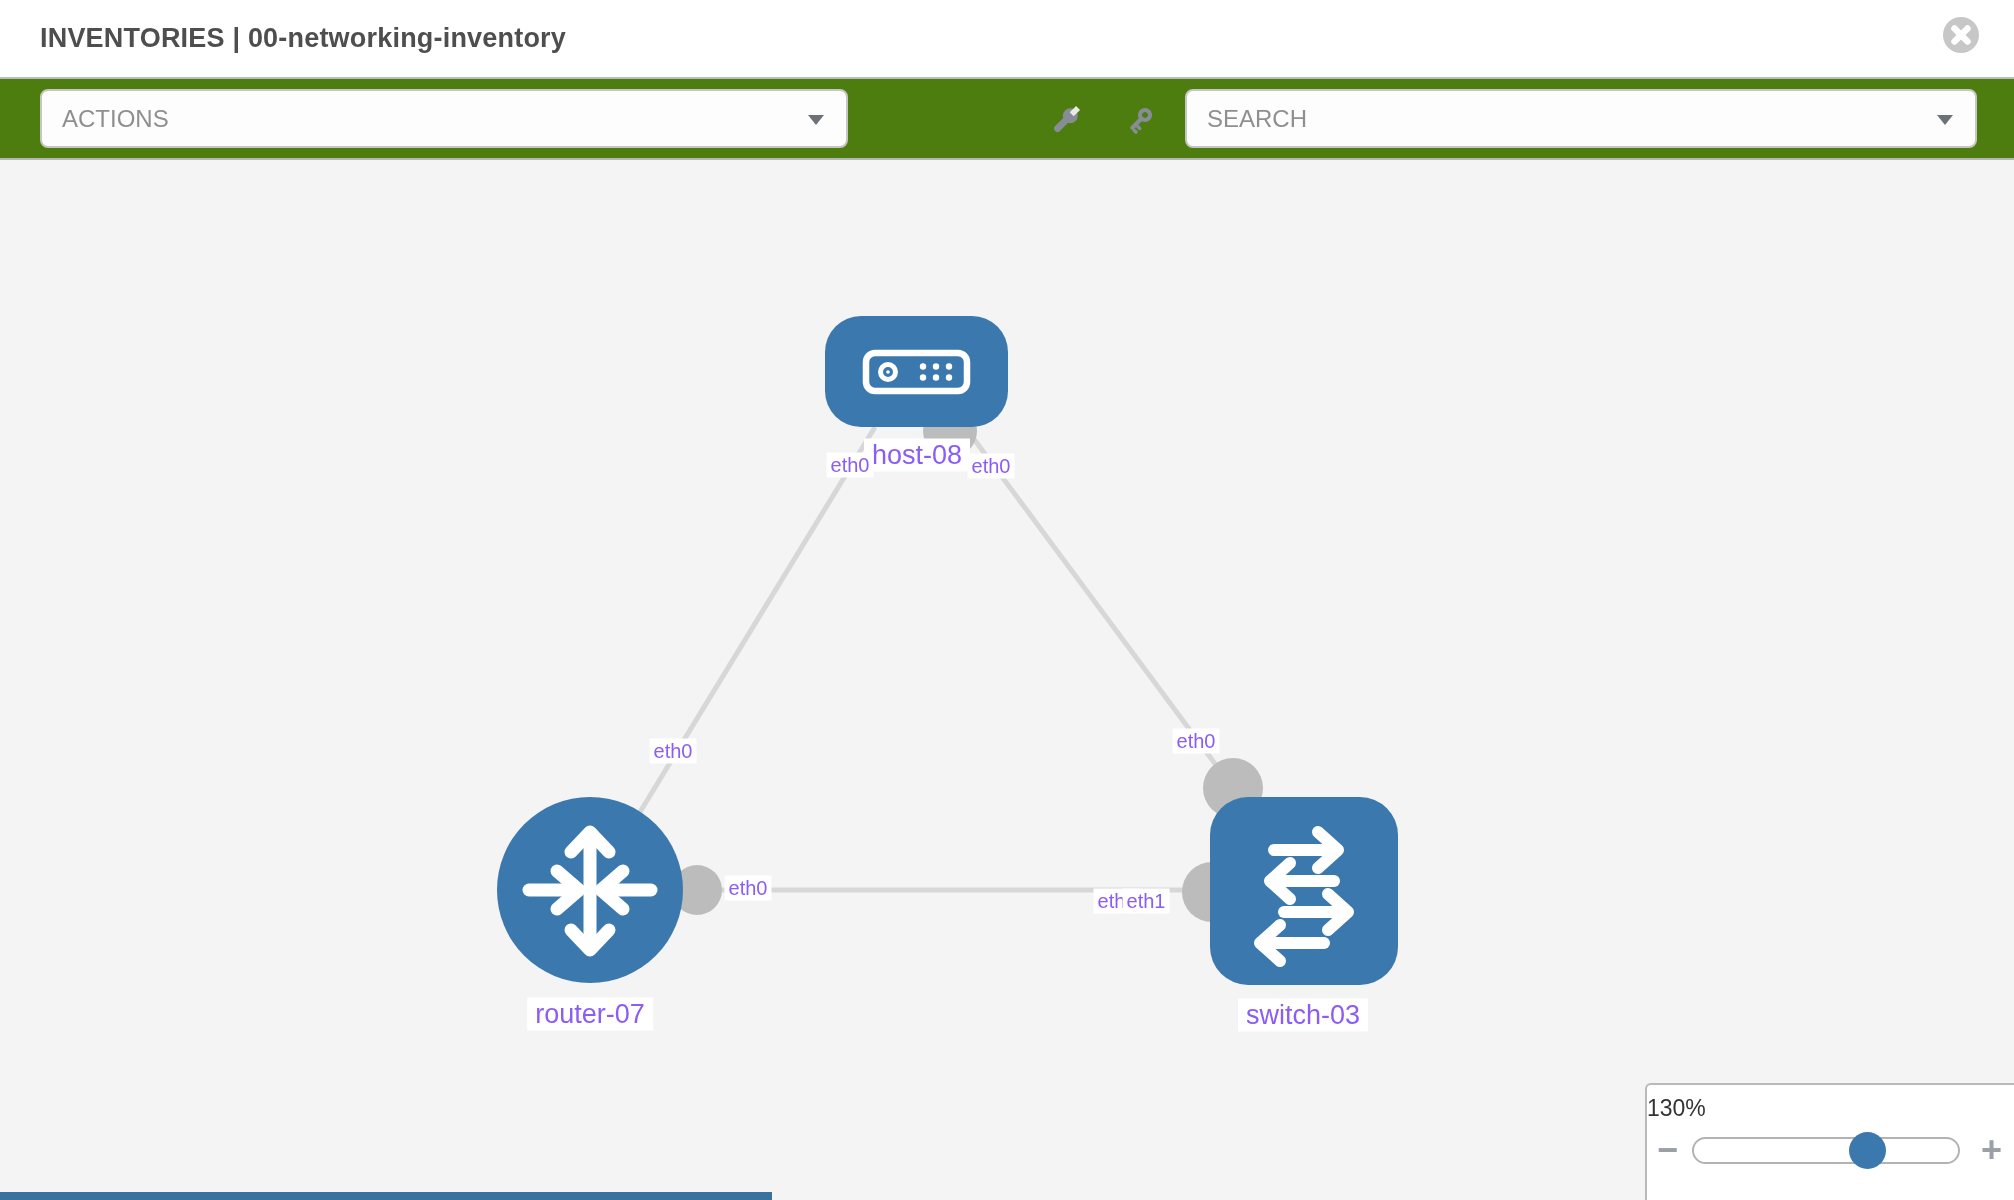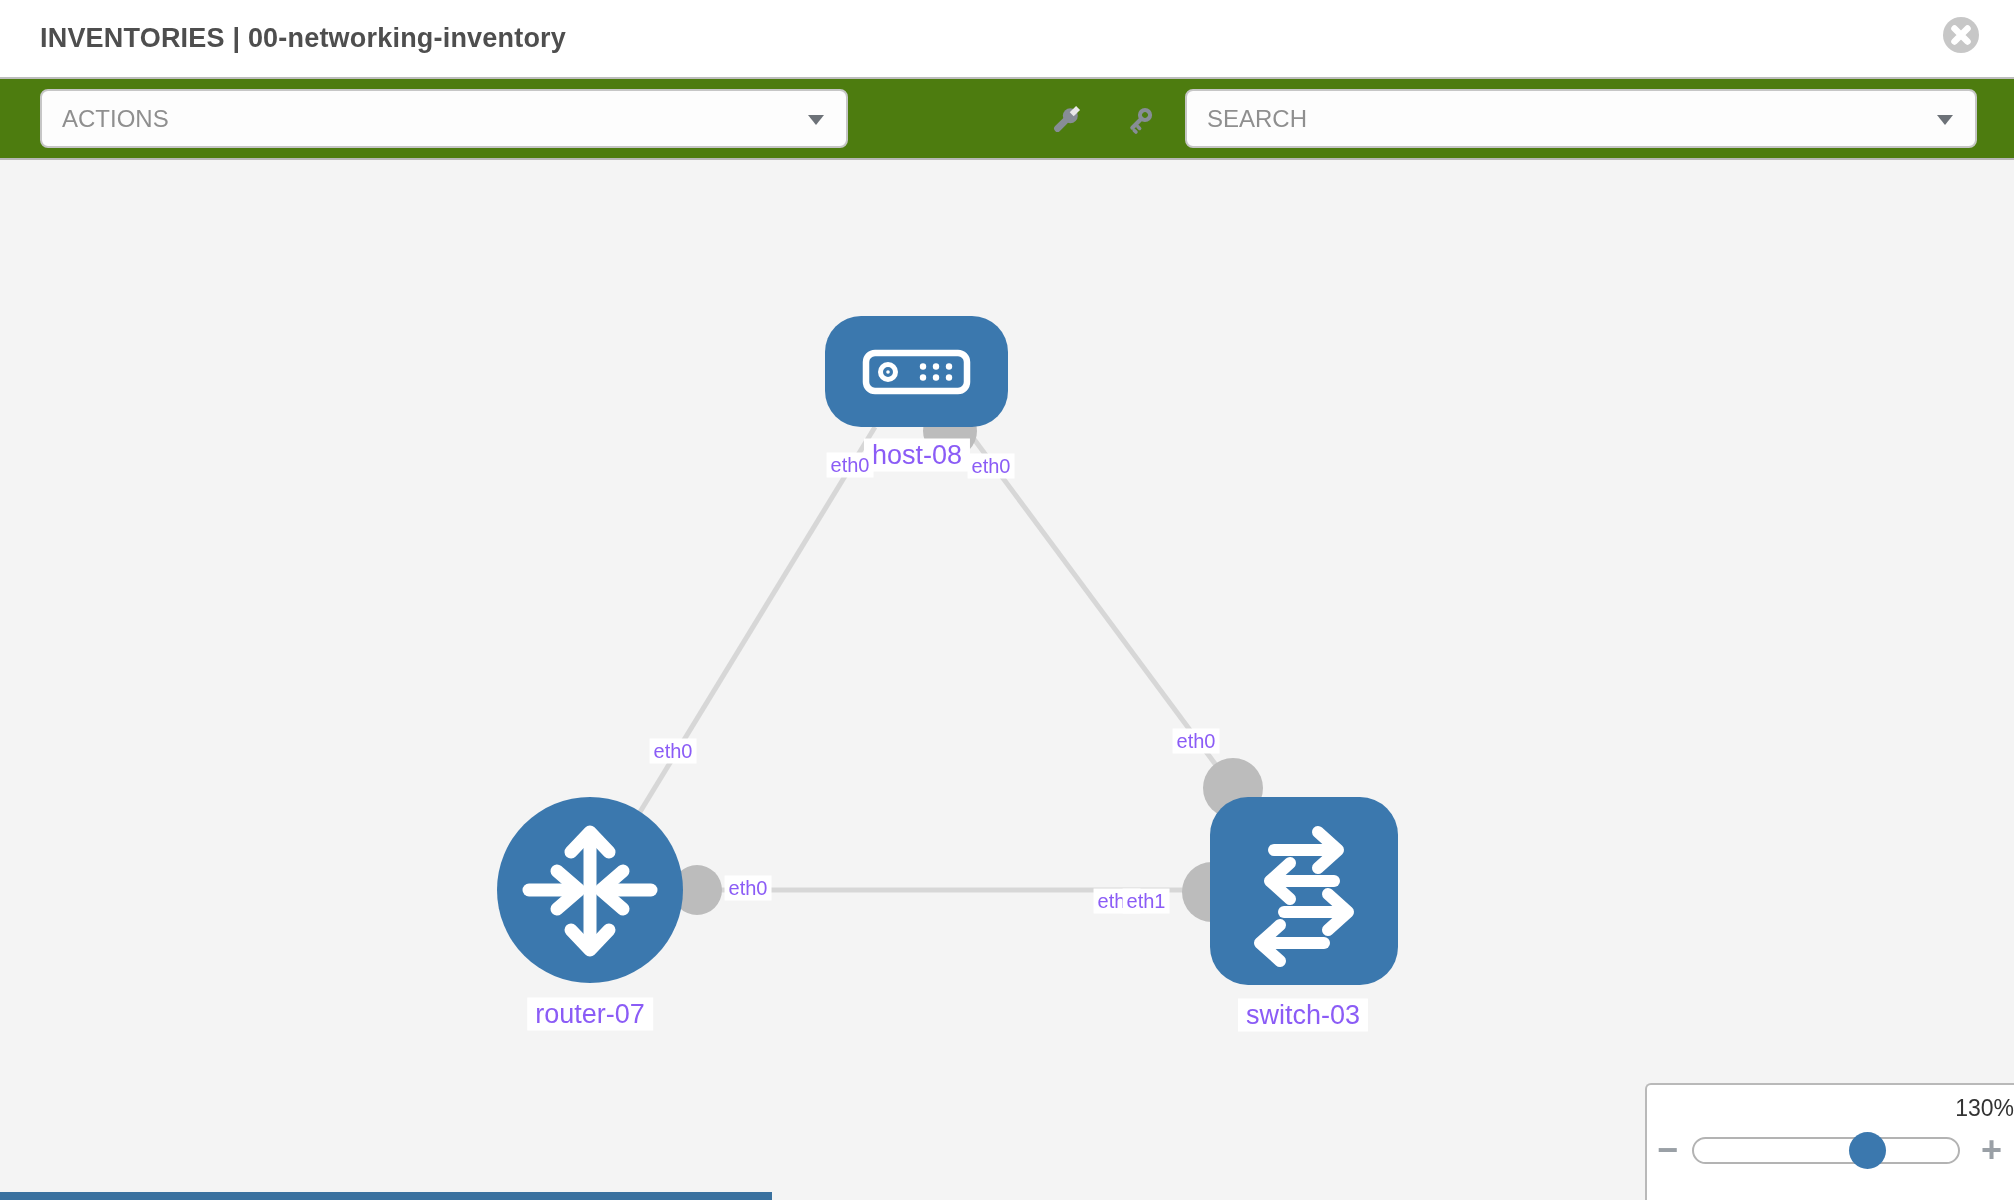--- a/index.html
+++ b/index.html
@@ -42,21 +42,21 @@
   .nlabel { position:absolute; transform:translate(-50%,-50%); white-space:nowrap;
     background:#ffffff; color:#8b5cf6; padding:1px 8px; z-index:3; }
   .nlabel.name { font-size:27px; }
   .nlabel.eth { font-size:20px; padding:1px 4px; }
   .nlabel.over { z-index:4; }
 
   
   .zoom-panel { position:absolute; left:1645px; top:923px; width:369px; height:117px;
     background:#ffffff; border-top:2px solid #b9b9b9; border-left:2px solid #b9b9b9;
     border-top-left-radius:6px; }
-  .zoom-level { text-align:right; margin-top:10px; font-size:23px; color:#333; }
+  .zoom-level { text-align:left; margin-top:10px; font-size:23px; color:#333; }
   .zoom-row { position:relative; margin-top:10px; height:40px; }
   .zoom-minus, .zoom-plus { position:absolute; top:0; font-size:36px; font-weight:bold;
     color:#9aa0a6; line-height:36px; cursor:pointer; }
   .zoom-minus { left:10px; }
   .zoom-plus { right:12px; }
   .zoom-slider { position:absolute; left:45px; top:5px; width:268px; height:27px;
     background:#fff; border:2px solid #b3b3b3; border-radius:14px; cursor:pointer; }
   .zoom-handle { position:absolute; left:155px; top:-7px; width:37px; height:37px;
     border-radius:50%; background:#3b78ae; cursor:grab; }
 

